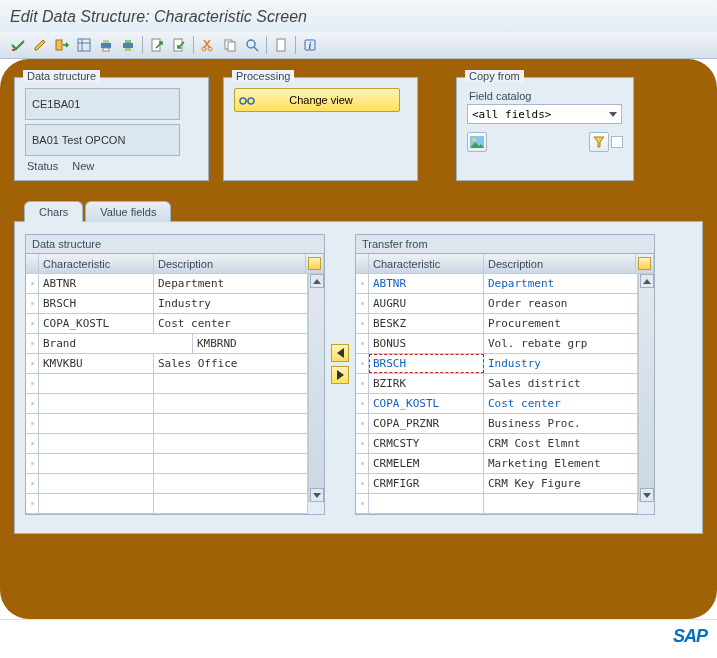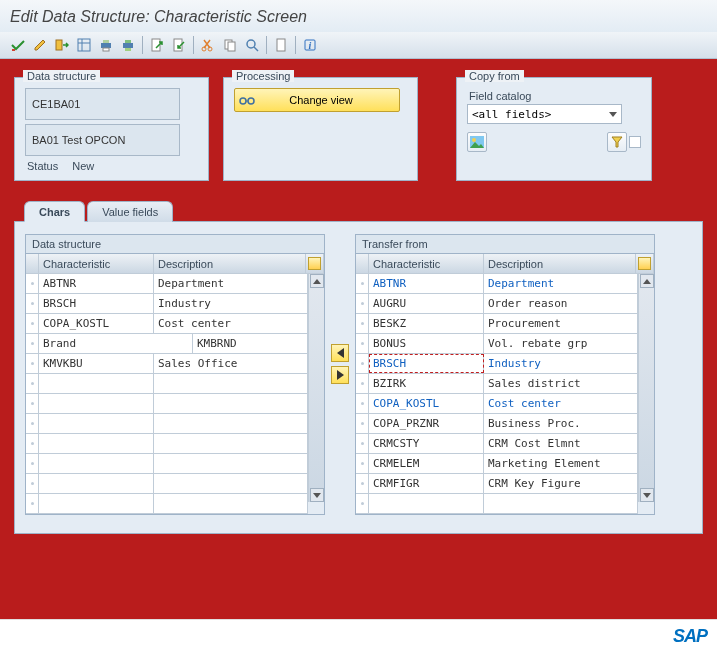--- a/index.html
+++ b/index.html
@@ -2,42 +2,42 @@
 <html><head>
 <meta charset="utf-8">
 <style>
 * { box-sizing: border-box; margin: 0; padding: 0; }
 body { font-family: Arial, sans-serif; font-size: 11px; background: #fff; width: 717px; }
 .title-bar { background: linear-gradient(#f4f7fa,#e3ecf4); padding: 8px 10px 6px; }
 .title-bar h1 { font-size: 16px; font-style: italic; color: #444; font-weight: normal; }
 .toolbar { background: linear-gradient(#f0f4f8,#d5e0ea); border-bottom: 1px solid #b0c0d0; padding: 3px 8px; display: flex; gap: 2px; align-items: center; }
 .toolbar-btn { width: 20px; height: 20px; display: flex; align-items: center; justify-content: center; cursor: pointer; border-radius: 2px; }
 .sep { width: 1px; height: 18px; background: #a0b0c0; margin: 0 2px; }
-.main-area { background: #b91c1c; padding: 18px 14px 14px; min-height: 560px; position: relative; }
+.main-area { background: #a16207; padding: 18px 14px 14px; min-height: 560px; position: relative; border-radius: 29px; }
 .panels-row { display: flex; gap: 14px; margin-bottom: 20px; }
 .panel { border: 1px solid #9fb3c8; background: #e4ecf4; padding: 0; position: relative; }
 .panel-title { position: absolute; top: -8px; left: 8px; background: #eef2f6; font-size: 11px; color: #3a4a5a; padding: 0 4px; }
 .panel-body { padding: 10px 10px 8px; }
 .ds-panel { width: 195px; }
 .proc-panel { width: 195px; }
-.copy-panel { width: 196px; }
+.copy-panel { width: 178px; }
 .ro-field { background: #dce6ef; border: 1px solid #a8b8c8; height: 32px; padding: 2px 6px; margin-bottom: 4px; width: 155px; font-size: 11px; display: flex; align-items: center; color: #333; }
 .status-row { display: flex; gap: 14px; margin-top: 2px; font-size: 11px; color: #3a4a5a; padding-left: 2px; }
 .change-btn { background: linear-gradient(#fff4b8,#ffe05a); border: 1px solid #c0a030; height: 24px; width: 166px; display: flex; align-items: center; cursor: pointer; border-radius: 2px; }
 .change-btn .icon-box { width: 24px; display: flex; justify-content: center; }
 .change-btn .lbl { flex: 1; text-align: center; padding-right: 16px; }
 .copy-label { font-size: 11px; color: #3a4a5a; margin: 2px 0 2px 2px; }
 .copy-input { width: 155px; height: 20px; border: 1px solid #a8b8c8; background: #fff; font: 11px monospace; padding: 2px 4px; display: flex; align-items: center; }
 .copy-input .caret { border-left: 4px solid transparent; border-right: 4px solid transparent; border-top: 5px solid #555; margin-left: auto; }
 .copy-tools { margin-top: 8px; display: flex; align-items: center; }
 .icon-btn { width: 20px; height: 20px; border: 1px solid #a8b8c8; background: linear-gradient(#fdfdfd,#e6edf4); border-radius: 2px; display: flex; align-items: center; justify-content: center; cursor: pointer; }
 .mini-check { width: 12px; height: 12px; border: 1px solid #a8b8c8; background: #fff; margin-left: 2px; }
 .tabs { display: flex; margin-left: 10px; margin-bottom: -1px; position: relative; z-index: 2; }
 .tab { border: 1px solid #9fb3c8; border-bottom: none; background: linear-gradient(#e8eef5,#d0dce8); padding: 4px 14px 3px; margin-right: 2px; border-radius: 6px 6px 0 0; font-size: 11px; color: #3a4a5a; cursor: pointer; }
-.tab.active { background: #e4ecf4; border-bottom: 1px solid #e4ecf4; font-weight: bold; }
+.tab.active { background: #e4ecf4; border-bottom: 1px solid #e4ecf4; }
 .tab-content { border: 1px solid #9fb3c8; background: #e4ecf4; padding: 12px 10px 18px; position: relative; }
 .tables-row { display: flex; align-items: flex-start; gap: 6px; }
 .table-panel { border: 1px solid #9fb3c8; width: 300px; }
 .table-panel-title { background: #dce6ef; border-bottom: 1px solid #9fb3c8; padding: 3px 6px; font-size: 11px; color: #3a4a5a; }
 .grid-head, .grid-row { display: flex; border-bottom: 1px solid #c0ccd8; }
 .grid-head { background: linear-gradient(#eef2f6,#cbd7e3); }
 .grid-row { background: #fff; }
 .cell { border-right: 1px solid #c0ccd8; padding: 2px 4px; height: 19px; overflow: hidden; white-space: nowrap; font: 11px monospace; color: #333; display:flex; align-items:center; }
 .grid-head .cell { font: 11px Arial; color: #3a4a5a; }
 .c-sel { width: 13px; padding:0; }

